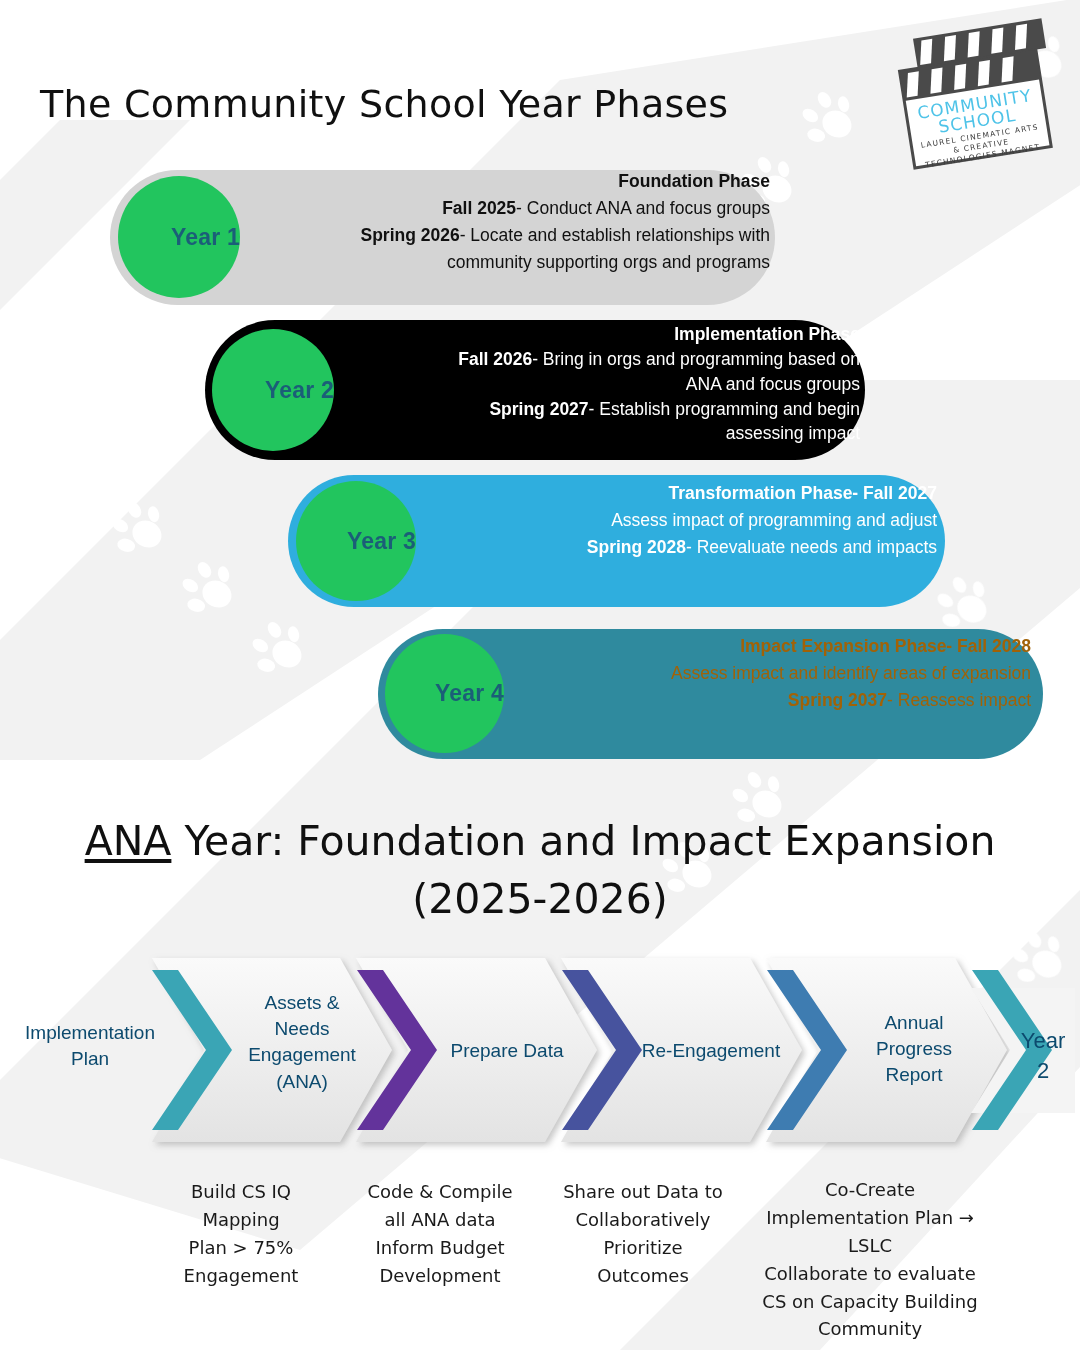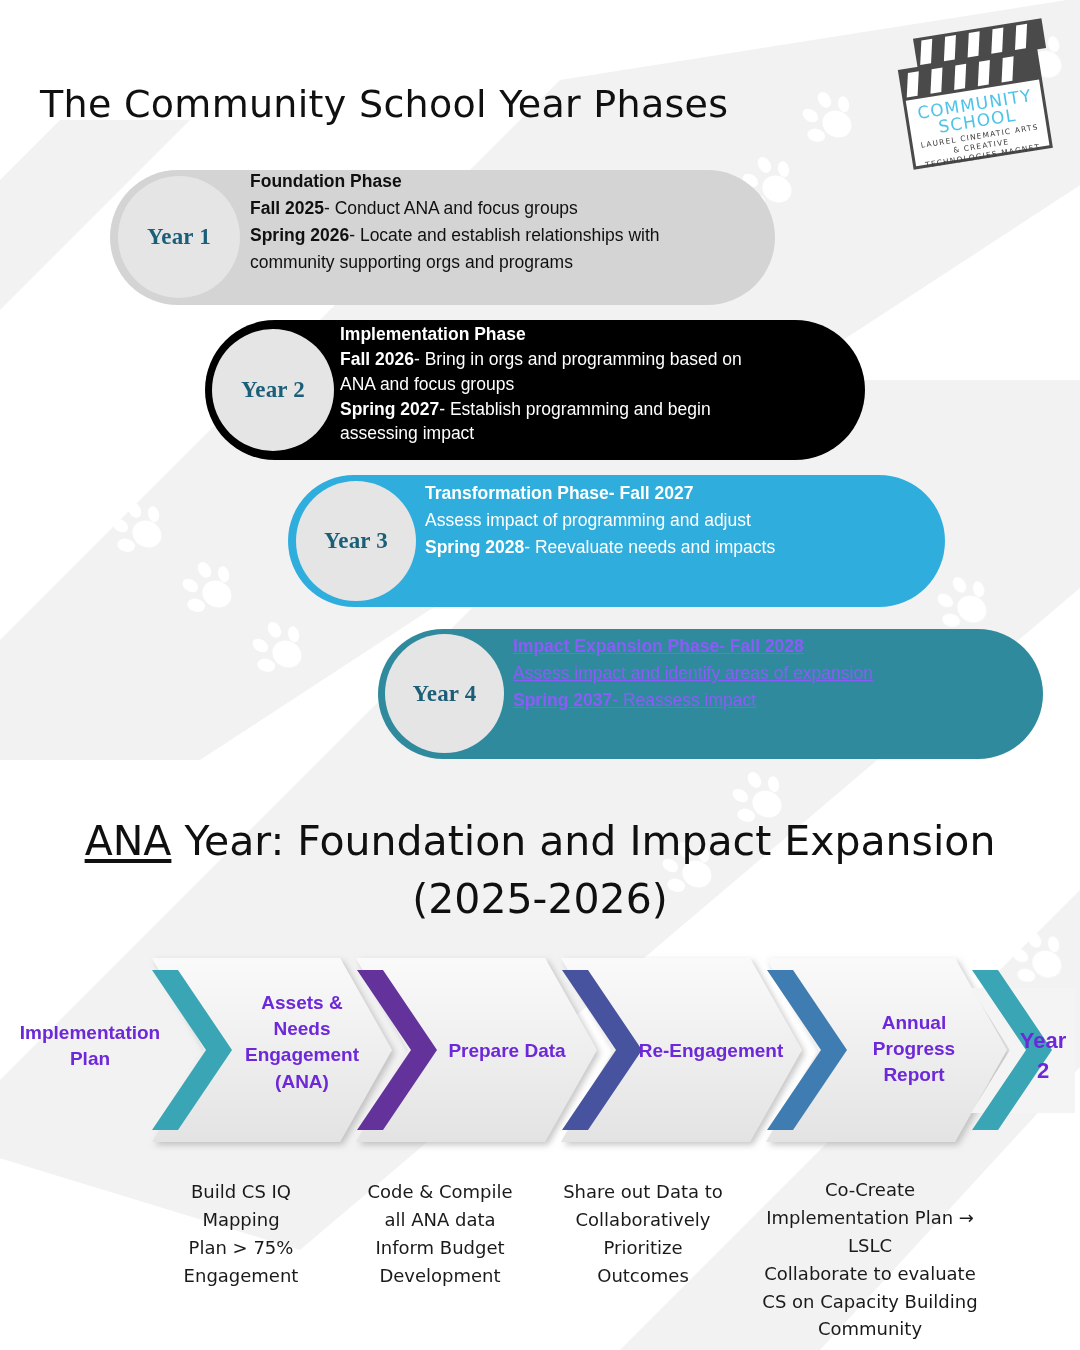--- a/index.html
+++ b/index.html
@@ -49,41 +49,40 @@
 
   .phase-pill {
     position: absolute;
     border-radius: 999px;
     display: flex;
     align-items: center;
   }
 
   .phase-circle {
     position: absolute;
-    background: #e5e5e5;
+    background: #22c55e;
     border-radius: 50%;
     display: flex;
     align-items: center;
-    justify-content: center;
+    justify-content: flex-end;
     z-index: 3;
-    font-family: Liberation Serif, serif;
   }
 
   .phase-year {
     font-size: 23px;
     font-weight: 700;
     color: #1B5E78;
     letter-spacing: .2px;
     white-space: nowrap;
   }
 
   .phase-body {
     position: absolute;
     z-index: 2;
-    text-align: left;
+    text-align: right;
     line-height: 1.55;
   }
   .phase-body .ln { display: block; font-size: 17.5px; }
   .phase-body b { font-weight: 700; }
 
   
   .ana-heading {
     position: absolute;
     left: 0; right: 0;
     top: 812px;
@@ -96,22 +95,22 @@
   }
   .ana-heading .u { text-decoration: underline; text-underline-offset: 4px; }
 
   
   .flow { position: absolute; left: 0; top: 948px; width: 1080px; height: 205px; z-index: 5; }
 
   .flow-label {
     position: absolute;
     text-align: center;
     font-size: 19px;
-    font-weight: 700;
-    color: #6d28d9;
+    font-weight: 400;
+    color: #0c4a6e;
     line-height: 1.38;
     z-index: 3;
   }
 
   
   .caption {
     position: absolute;
     text-align: center;
     font-size: 18px;
     color: #1a1a1a;
@@ -239,21 +238,21 @@
       <span class="ln"><b></b><span>Assess impact of programming and adjust</span></span>
       <span class="ln"><b>Spring 2028</b><span>- Reevaluate needs and impacts</span></span>
     </div>
   </div>
 
   <div>
     <div class="phase-pill" style="left:378px; top:629px; width:665px; height:130px; background:#2F8A9E;"></div>
     <div class="phase-circle" style="left:385px; top:634px; width:119px; height:119px;">
       <span class="phase-year">Year 4</span>
     </div>
-    <div class="phase-body" style="left:513px; top:633px; width:518px; color:#8b5cf6;text-decoration:underline;">
+    <div class="phase-body" style="left:513px; top:633px; width:518px; color:#a16207;">
       <span class="ln" style="font-weight:700;">Impact Expansion Phase- Fall 2028</span>
       <span class="ln"><b></b><span>Assess impact and identify areas of expansion</span></span>
       <span class="ln"><b>Spring 2037</b><span>- Reassess impact</span></span>
     </div>
   </div>
 
 </div>
 
 <div class="ana-heading">
   <div>

